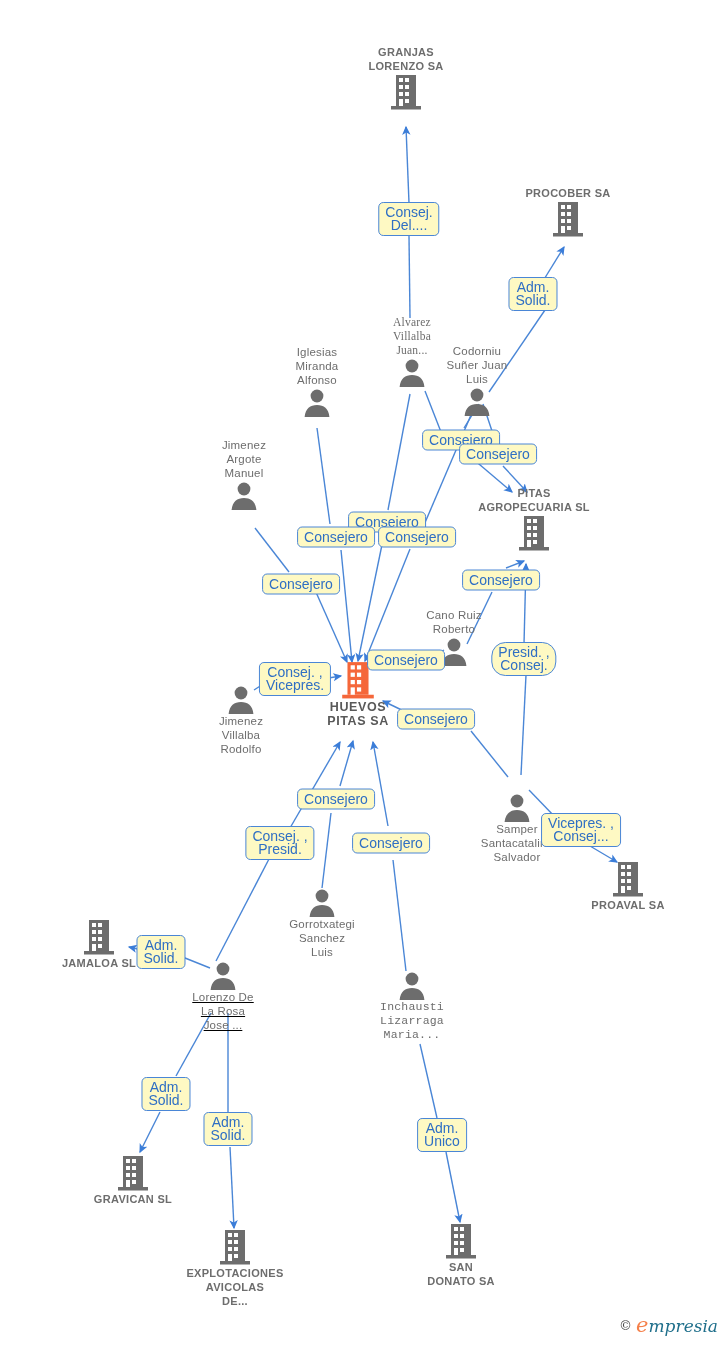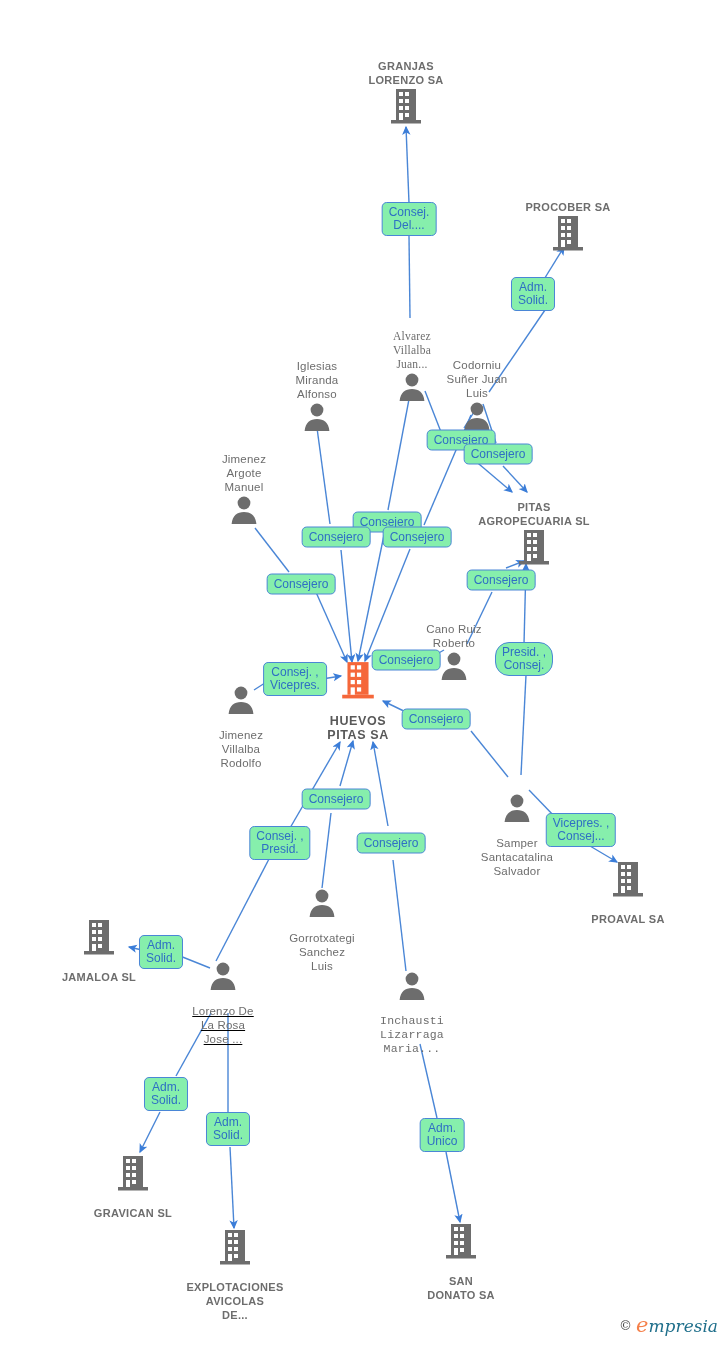--- a/index.html
+++ b/index.html
@@ -33,21 +33,20 @@
     width: 120px;
     transform: translateX(-60px);
   }
   .node-label {
     font-size: 11.5px;
     line-height: 14px;
     color: #6d6d6d;
     text-align: center;
     letter-spacing: 0.2px;
     white-space: pre-line;
-    margin-top: 14px;
   }
   .node-label.company {
     color: #6d6d6d;
     font-weight: bold;
     font-size: 11px;
     letter-spacing: 0.3px;
   }
   .node-label.center {
     color: #595959;
     font-weight: bold;
@@ -55,23 +54,23 @@
     letter-spacing: 0.6px;
   }
   .icon-wrap {
     display: block;
     line-height: 0;
   }
   .edge-label {
     position: absolute;
     border: 1px solid #4a86d6;
     border-radius: 5px;
-    background: #86efac;
+    background: #fef9c3;
     color: #2f6fc4;
-    font-size: 12px;
+    font-size: 14px;
     line-height: 13px;
     padding: 3px 6px;
     text-align: center;
     white-space: pre-line;
     transform: translate(-50%, -50%);
     box-sizing: border-box;
   }
   #watermark {
     position: absolute;
     right: 10px;

